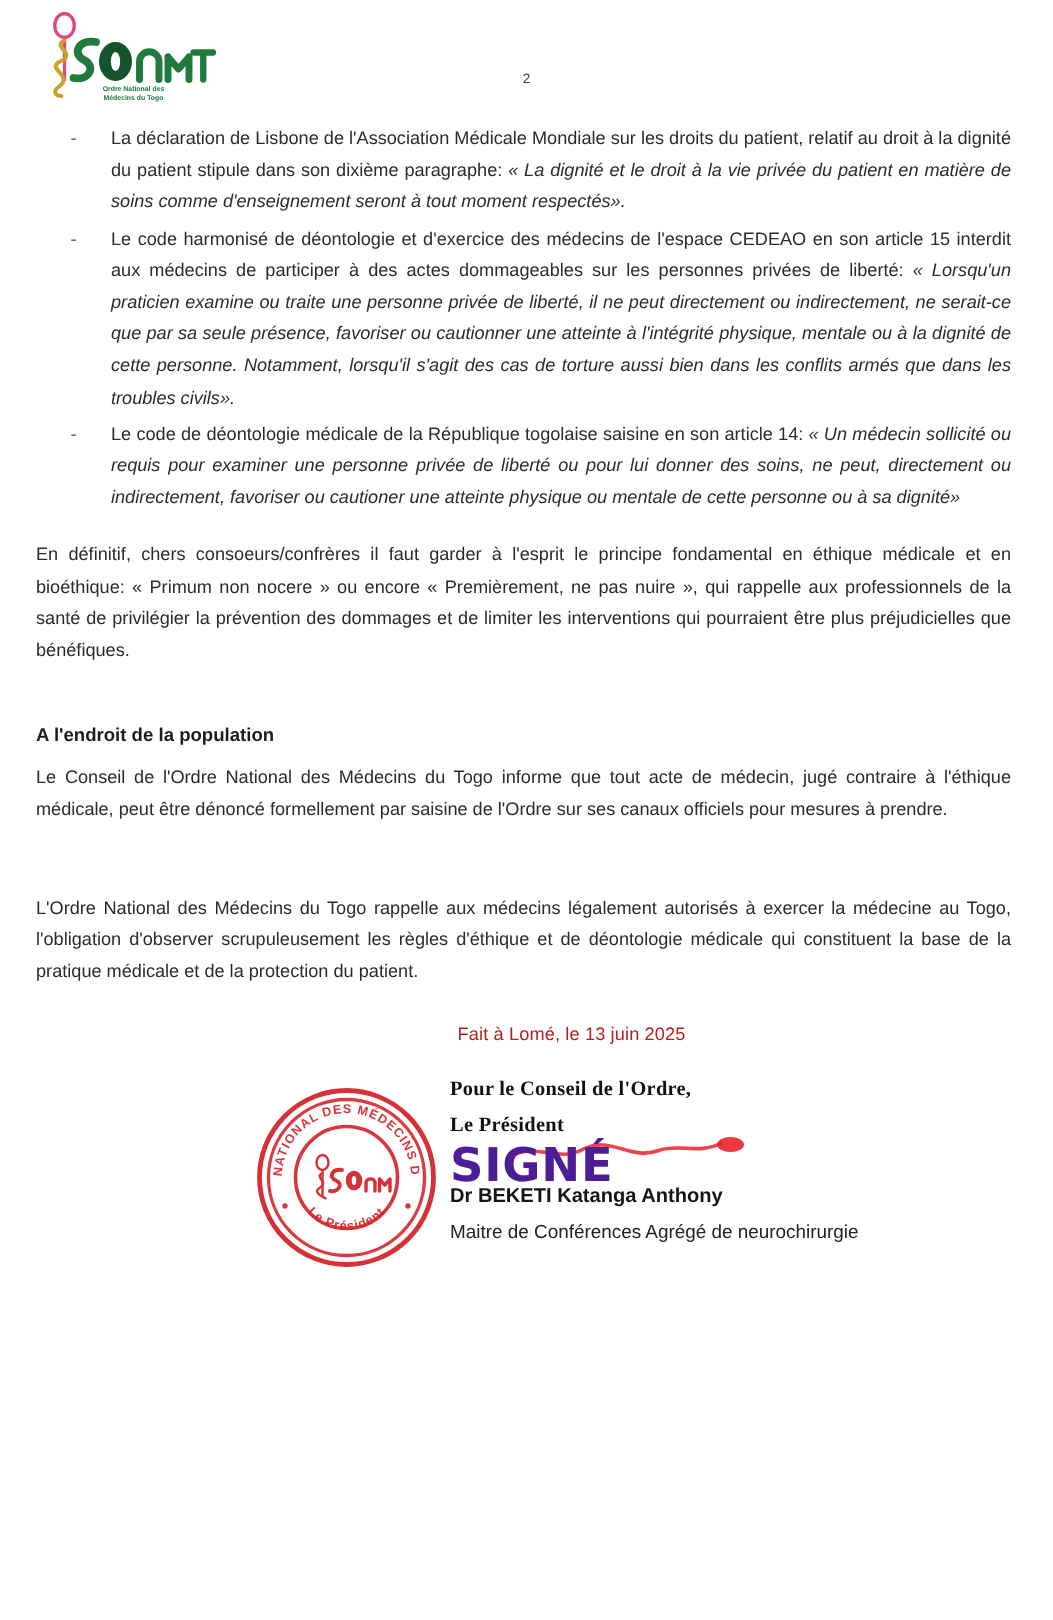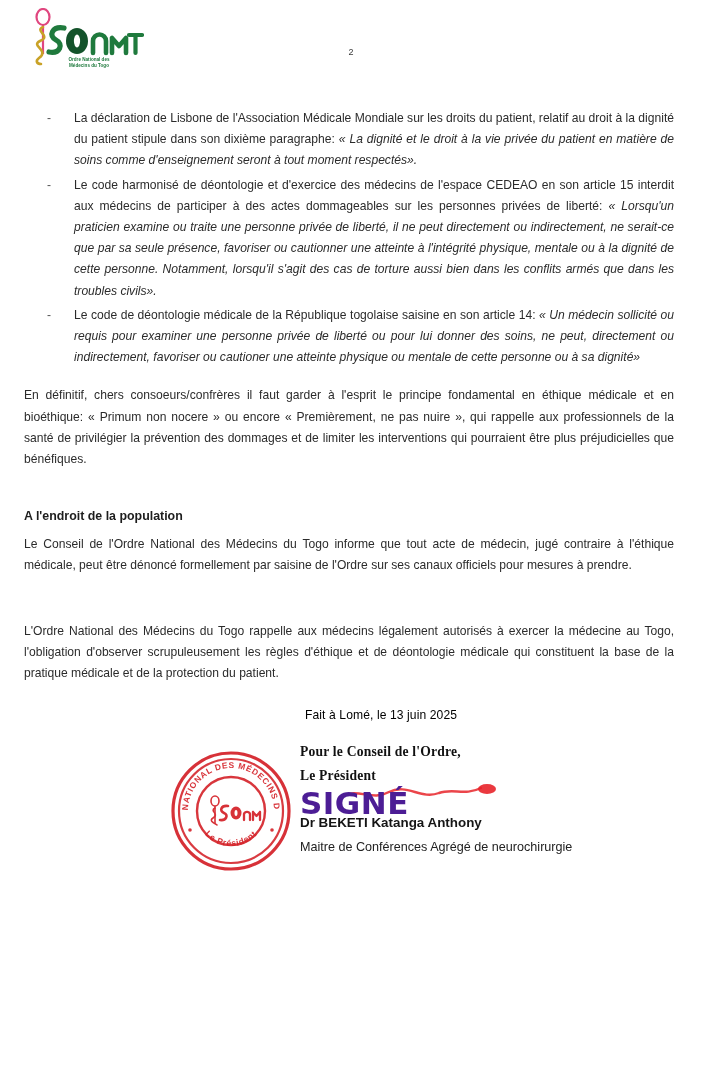--- a/index.html
+++ b/index.html
@@ -39,21 +39,20 @@
     color: #3a3a3a;
     font-family: "Liberation Sans", sans-serif;
   }
 
   
   .doc-body {
     position: absolute;
     left: 0;
     top: 82px;
     width: 702px;
-    margin-top: 26px;
   }
 
   .bullet-list {
     list-style: none;
     margin: 0;
     padding: 0 28px 0 47px;
   }
   .bullet-item {
     position: relative;
     margin: 0 0 3px 0;
@@ -102,21 +101,21 @@
   .sig-area {
     position: relative;
     margin-top: 24px;
     height: 200px;
   }
   .place-date {
     position: absolute;
     left: 305px;
     top: 0px;
     font-size: 12.1px;
-    color: #000000;
+    color: #b91c1c;
     letter-spacing: 0.1px;
   }
   .sig-lines {
     position: absolute;
     left: 300px;
     top: 32px;
     width: 400px;
   }
   .sig-line {
     font-weight: bold;

